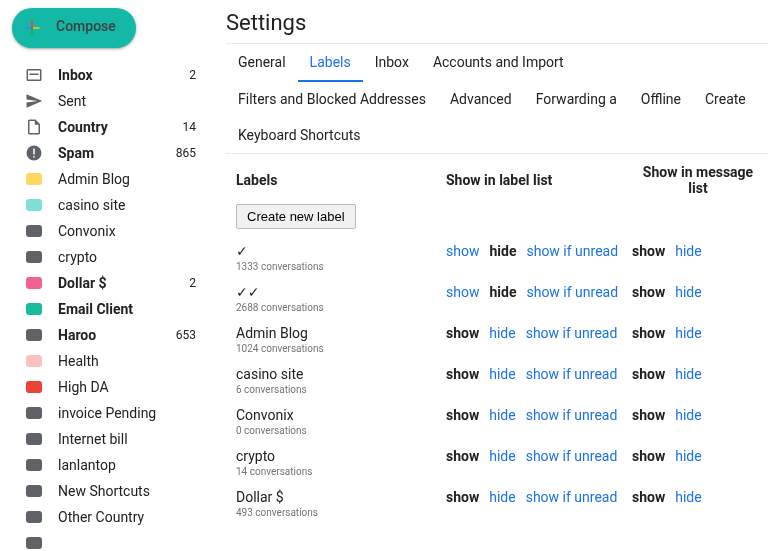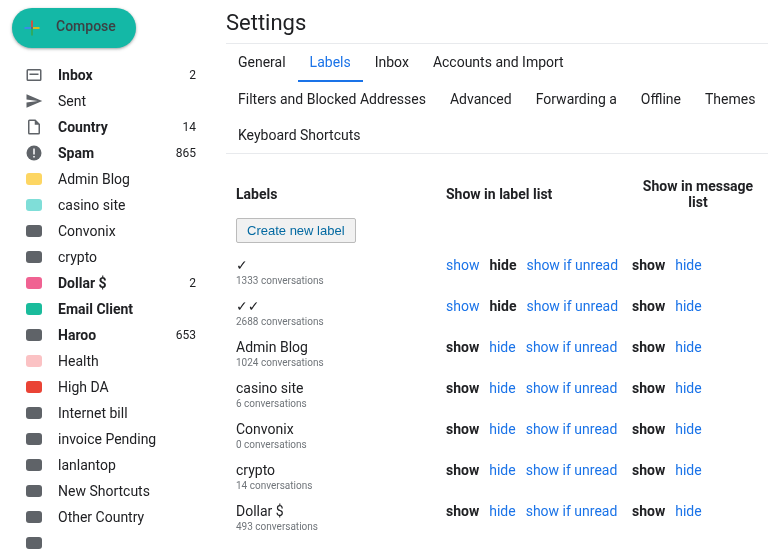--- a/index.html
+++ b/index.html
@@ -9,29 +9,29 @@
 .plus-icon { width: 20px; height: 20px; }
 .sidebar-item { display: flex; align-items: center; padding: 2px 12px 2px 16px; border-radius: 0 16px 16px 0; font-size: 14px; color: #202124; cursor: pointer; height: 26px; }
 .sidebar-item .icon { width: 20px; height: 20px; margin-right: 14px; display: flex; align-items: center; justify-content: center; flex-shrink: 0; }
 .label-chip { width: 16px; height: 12px; border-radius: 3px; }
 .sidebar-item .label { flex: 1; white-space: nowrap; overflow: hidden; text-overflow: ellipsis; color: #202124; }
 .sidebar-item .count { color: #5f6368; font-size: 12px; margin-left: 6px; }
 .sidebar-item.bold .label { font-weight: 700; }
 .sidebar-item.bold .count { color: #202124; }
 .main { flex: 1; padding: 10px 0 0 18px; overflow: hidden; }
 .settings-title { font-size: 22px; color: #202124; margin-bottom: 8px; }
-.tabs { display: flex; flex-wrap: wrap; gap: 0; border-top: 1px solid #e8eaed; border-bottom: 1px solid #e8eaed; margin-bottom: 16px; }
+.tabs { display: flex; flex-wrap: wrap; gap: 0; border-top: 1px solid #e8eaed; border-bottom: 1px solid #e8eaed; margin-bottom: 2px; }
 .tab { padding: 10px 12px; font-size: 14px; color: #202124; cursor: pointer; white-space: nowrap; }
 .tab.active { color: #1a73e8; border-bottom: 2px solid #1a73e8; margin-bottom: -1px; }
 .labels-panel { padding: 4px 4px 0 10px; overflow-y: auto; height: 440px; }
 .header-row { display: flex; align-items: center; font-weight: 700; font-size: 14px; padding: 4px 0; }
 .col-labels { width: 210px; }
 .col-labellist { width: 186px; }
 .col-msglist { flex: 1; text-align: center; }
-.create-btn { display: inline-block; margin: 4px 0 8px 0; padding: 4px 10px; border: 1px solid #bbb; background: #f1f1f1; font-size: 13px; cursor: pointer; border-radius: 2px; color: #0369a1; }
+.create-btn { display: inline-block; margin: 4px 0 8px 0; padding: 4px 10px; border: 1px solid #bbb; background: #f1f1f1; font-size: 13px; cursor: pointer; border-radius: 2px; color: #000000; }
 .label-row { display: flex; padding: 6px 0; font-size: 14px; }
 .label-cell { width: 210px; }
 .label-name { color: #202124; font-size: 14px; }
 .label-conv { color: #70757a; font-size: 10px; margin-top: 2px; }
 .action-cell { display: flex; gap: 10px; }
 .action-cell.ll { width: 186px; }
 .action-cell.ml { flex: 1; }
 .link { color: #1a73e8; font-size: 14px; cursor: pointer; }
 .link.bold { color: #202124; font-weight: 700; }
 svg { display: block; }
@@ -146,27 +146,27 @@
       <div class="sidebar-item">
         <span class="icon">
           <span class="label-chip" style="background:#ea4335"></span>
         </span>
         <span class="label">High DA</span>
       </div>
       <div class="sidebar-item">
         <span class="icon">
           <span class="label-chip" style="background:#5f6368"></span>
         </span>
+        <span class="label">invoice Pending</span>
+      </div>
+      <div class="sidebar-item">
+        <span class="icon">
+          <span class="label-chip" style="background:#5f6368"></span>
+        </span>
         <span class="label">Internet bill</span>
-      </div>
-      <div class="sidebar-item">
-        <span class="icon">
-          <span class="label-chip" style="background:#5f6368"></span>
-        </span>
-        <span class="label">invoice Pending</span>
       </div>
       <div class="sidebar-item">
         <span class="icon">
           <span class="label-chip" style="background:#5f6368"></span>
         </span>
         <span class="label">lanlantop</span>
       </div>
       <div class="sidebar-item">
         <span class="icon">
           <span class="label-chip" style="background:#5f6368"></span>
@@ -192,21 +192,21 @@
   <div class="settings-title">Settings</div>
   <div class="tabs" id="tabs-row">
       <div class="tab">General</div>
       <div class="tab active">Labels</div>
       <div class="tab">Inbox</div>
       <div class="tab">Accounts and Import</div>
       <div class="tab">Filters and Blocked Addresses</div>
       <div class="tab">Advanced</div>
       <div class="tab">Forwarding a</div>
       <div class="tab">Offline</div>
-      <div class="tab">Themes</div>
+      <div class="tab">Create</div>
       <div class="tab">Keyboard Shortcuts</div>
     </div>
   <div class="labels-panel">
     <div class="header-row">
       <div class="col-labels">Labels</div>
       <div class="col-labellist">Show in label list</div>
       <div class="col-msglist">Show in message list</div>
     </div>
     <button class="create-btn">Create new label</button>
     <div id="label-rows">

